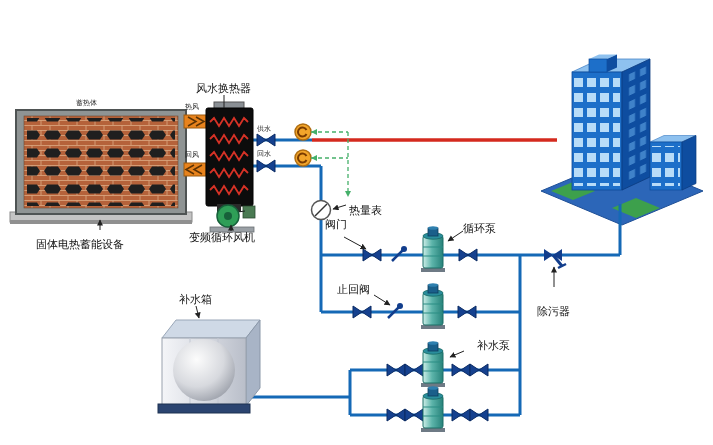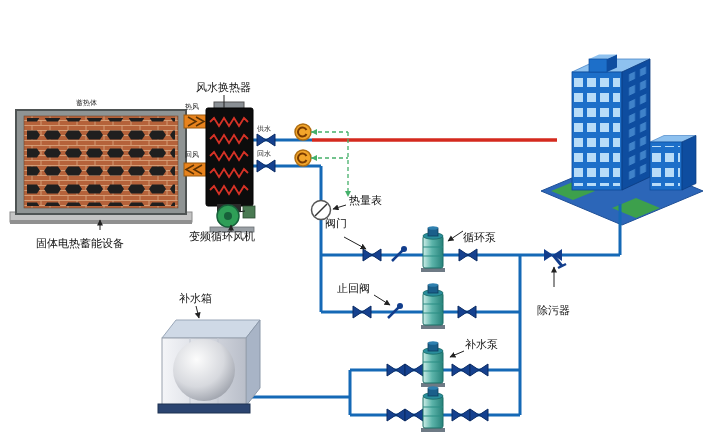--- a/index.html
+++ b/index.html
@@ -1,17 +1,17 @@
 <!DOCTYPE html>
 <html><head>
 <meta charset="utf-8">
 <style>
   html,body{margin:0;padding:0;background:#fff;}
   .stage{position:relative;width:713px;height:445px;background:#ffffff;overflow:hidden;
-         font-family:Liberation Mono, monospace;}
+         font-family:Liberation Serif, serif;}
   .stage svg{position:absolute;left:0;top:0;}
   .lbl{position:absolute;font-size:11px;color:#111;white-space:nowrap;line-height:1.1;}
   .tiny{position:absolute;font-size:7px;color:#222;white-space:nowrap;line-height:1;}
 </style>
 </head>
 <body>
 
 <div class="stage">
 
 <svg width="713" height="445" viewBox="0 0 713 445">
@@ -199,27 +199,27 @@
     <line x1="463" y1="231" x2="448" y2="241" marker-end="url(#arr)"></line>
     <line x1="554" y1="287" x2="554" y2="267" marker-end="url(#arr)"></line>
     <line x1="196" y1="306" x2="199" y2="318" marker-end="url(#arr)"></line>
     <line x1="464" y1="351" x2="450" y2="357" marker-end="url(#arr)"></line>
   </g>
 </svg>
 
 <div class="lbl" style="left:196px;top:82px">风水换热器</div>
 <div class="lbl" style="left:36px;top:238px">固体电热蓄能设备</div>
 <div class="lbl" style="left:189px;top:231px">变频循环风机</div>
-<div class="lbl" style="left:349px;top:195px">热量表</div>
+<div class="lbl" style="left:349px;top:204px">热量表</div>
 <div class="lbl" style="left:325px;top:218px">阀门</div>
 <div class="lbl" style="left:337px;top:283px">止回阀</div>
-<div class="lbl" style="left:463px;top:232px">循环泵</div>
+<div class="lbl" style="left:463px;top:222px">循环泵</div>
 <div class="lbl" style="left:537px;top:305px">除污器</div>
 <div class="lbl" style="left:179px;top:293px">补水箱</div>
-<div class="lbl" style="left:465px;top:339px">补水泵</div>
+<div class="lbl" style="left:477px;top:339px">补水泵</div>
 
 <div class="tiny" style="left:257px;top:126px">供水</div>
 <div class="tiny" style="left:257px;top:151px">回水</div>
 <div class="tiny" style="left:185px;top:104px">热风</div>
 <div class="tiny" style="left:185px;top:152px">回风</div>
 <div class="tiny" style="left:76px;top:100px">蓄热体</div>
 
 </div>
 
 </body></html>

